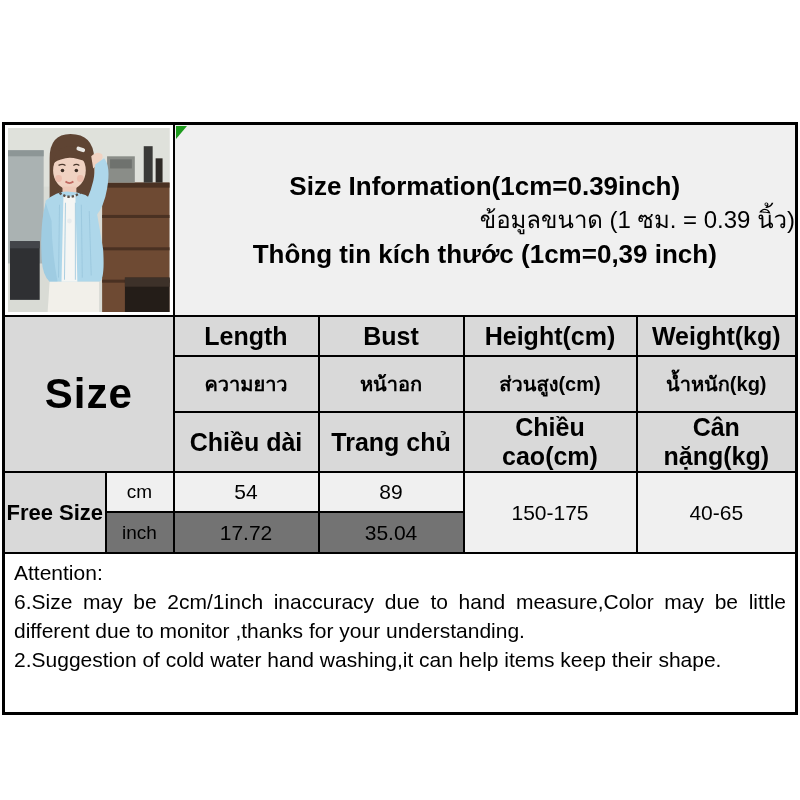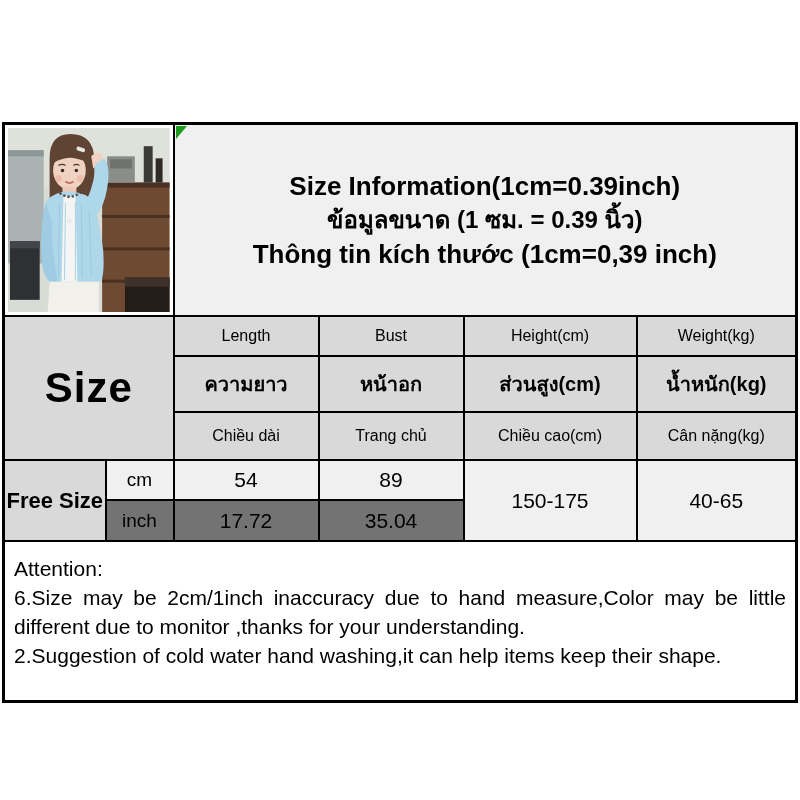--- a/index.html
+++ b/index.html
@@ -16,30 +16,30 @@
   }
   .gray{background:#d9d9d9;}
   .light{background:#f0f0f0;}
   .white{background:#737373;}
   .photo-cell{background:#ffffff;padding:0;}
   .photo-frame{margin:3px;height:184px;position:relative;overflow:hidden;}
   .photo-frame svg{display:block;width:100%;height:100%;}
   .title-cell{position:relative;}
   .corner-marker{position:absolute;left:1px;top:1px;}
   .title-en,.title-vi{font-weight:bold;font-size:26px;line-height:34px;}
-  .title-th{font-weight:bold;font-size:24px;line-height:34px;}
+  .title-th{font-weight:normal;font-size:24px;line-height:34px;text-align:right;}
   .size-label{font-weight:bold;font-size:42px;letter-spacing:1px;}
-  .hdr{font-weight:normal;font-size:16px;}
+  .hdr{font-weight:bold;font-size:25px;}
   .hdr-th{font-weight:bold;font-size:20px;}
   .rowlabel{font-weight:bold;font-size:22px;}
   .unitlabel{font-weight:normal;font-size:19px;}
   .val{font-size:21px;font-weight:normal;}
   .attention-cell{
     vertical-align:top !important;text-align:left !important;
-    padding:12px 9px !important;background:#ffffff;
+    padding:4px 9px !important;background:#ffffff;
   }
   .attention-title{font-size:21px;line-height:29px;}
   .attention-note{font-size:21px;line-height:29px;text-align:justify;}
 </style>
 </head>
 <body>
 
 <div class="sheet">
   <table class="size-chart">
     <colgroup>

